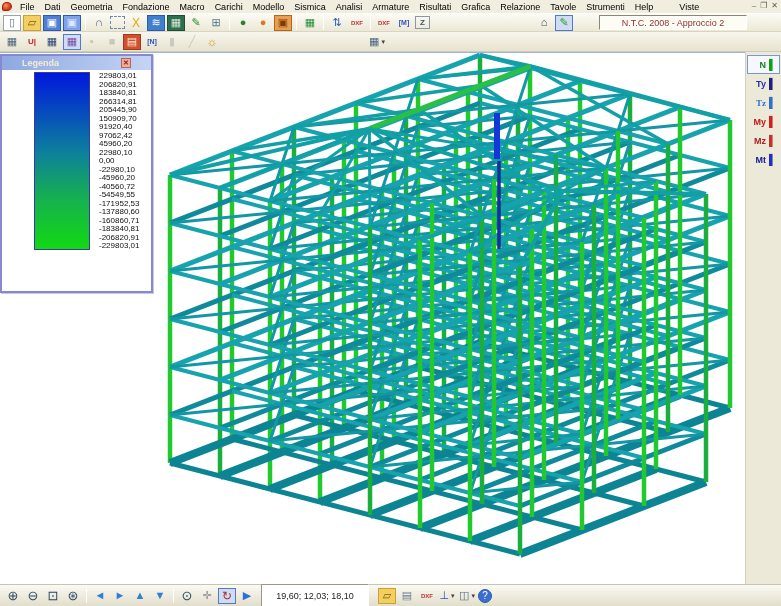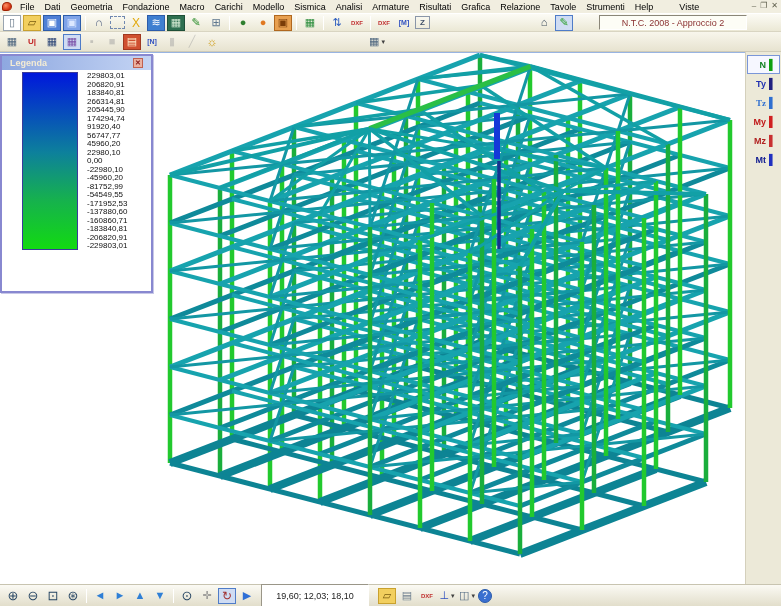--- a/index.html
+++ b/index.html
@@ -42,26 +42,26 @@
   .right-strip{width:36px;background:#ece9d8;border-left:1px solid #d4d0bc;padding:3px 1px 0 1px;}
   .resbtn{width:33px;height:19px;display:flex;align-items:center;justify-content:flex-end;gap:3px;
           padding:0 3px;font-size:9px;font-weight:bold;border:1px solid transparent;}
   .resbtn.active{background:#f6f7ff;border:1px solid #7a96d8;}
   .res-icon{font-size:10px;line-height:1;}
 
   
   .legend{position:absolute;left:0;top:1px;width:153px;height:239px;background:#fff;
           border:2px solid #8888d0;box-shadow:1px 1px 0 #c8c8e8;}
   .legend-title{height:14px;background:linear-gradient(90deg,#8ea8e0,#c4d4f4);display:flex;align-items:center;
-                padding:0 8px;color:#f4ecd4;font-weight:bold;font-size:9px;gap:17px;}
+                padding:0 20px;color:#f4ecd4;font-weight:bold;font-size:9px;gap:17px;}
   .legend-close{margin-left:auto;width:10px;height:10px;background:#eab0a0;border:1px solid #c06050;
                 color:#8b1a1a;font-size:7px;line-height:8px;text-align:center;font-weight:bold;}
   .legend-header{margin:3px 4px;border:1px solid #9a9a9a;height:16px;display:flex;align-items:center;
                  justify-content:center;font-size:9px;color:#1a1a1a;background:#fff;}
-  .legend-body{display:flex;padding:2px 4px 0 20px;gap:9px;}
+  .legend-body{display:flex;padding:2px 4px 0 32px;gap:9px;}
   .legend-bar{width:56px;height:178px;border:1px solid #3a3a9a;flex:none;}
   .legend-values{font-size:8px;line-height:8.5px;color:#101010;white-space:nowrap;}
 
   
   .toolbar-bottom{height:22px;display:flex;align-items:center;background:linear-gradient(#fbfaf4,#e2decb);
                   border-top:1px solid #c8c4b0;padding-left:3px;}
   .coord-box{width:108px;height:23px;background:#fff;border:1px solid #9a9688;border-bottom-color:#fff;
              border-right-color:#fff;display:flex;align-items:center;justify-content:center;
              font-size:9px;margin:0 8px 0 4px;color:#222;flex:none;}
   .statusbar{height:16px;border-top:1px solid #ffffff;display:flex;align-items:center;
@@ -568,29 +568,29 @@
           <span class="legend-close">✕</span>
         </div>
         <div class="legend-body">
           <div class="legend-bar" id="legend-bar" style="background: linear-gradient(rgb(0, 24, 220) 0%, rgb(13, 128, 156) 45%, rgb(22, 177, 78) 72%, rgb(18, 218, 18) 100%);"></div>
           <div class="legend-values" id="legend-values">
               <div>229803,01</div>
               <div>206820,91</div>
               <div>183840,81</div>
               <div>266314,81</div>
               <div>205445,90</div>
-              <div>174294,74</div>
+              <div>150909,70</div>
               <div>91920,40</div>
-              <div>56747,77</div>
+              <div>97062,42</div>
               <div>45960,20</div>
               <div>22980,10</div>
               <div>0,00</div>
               <div>-22980,10</div>
               <div>-45960,20</div>
-              <div>-81752,99</div>
+              <div>-40560,72</div>
               <div>-54549,55</div>
               <div>-171952,53</div>
               <div>-137880,60</div>
               <div>-160860,71</div>
               <div>-183840,81</div>
               <div>-206820,91</div>
               <div>-229803,01</div>
             </div>
         </div>
       </div>

